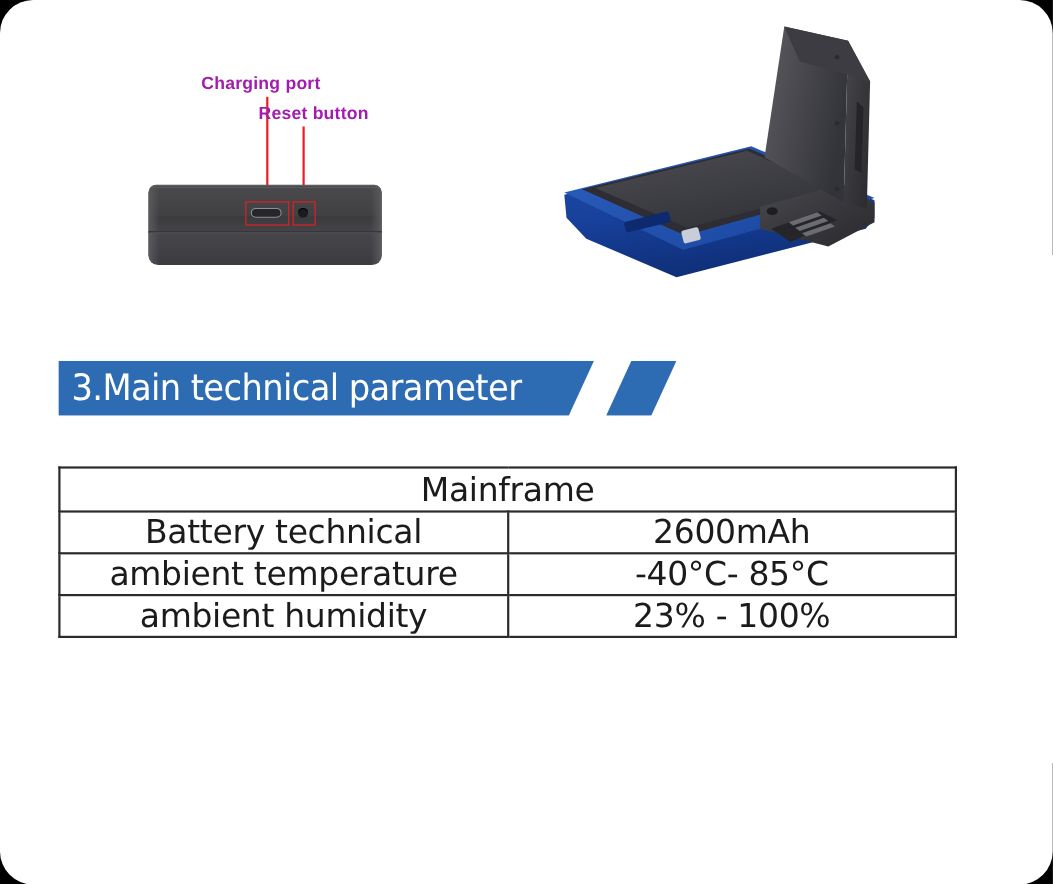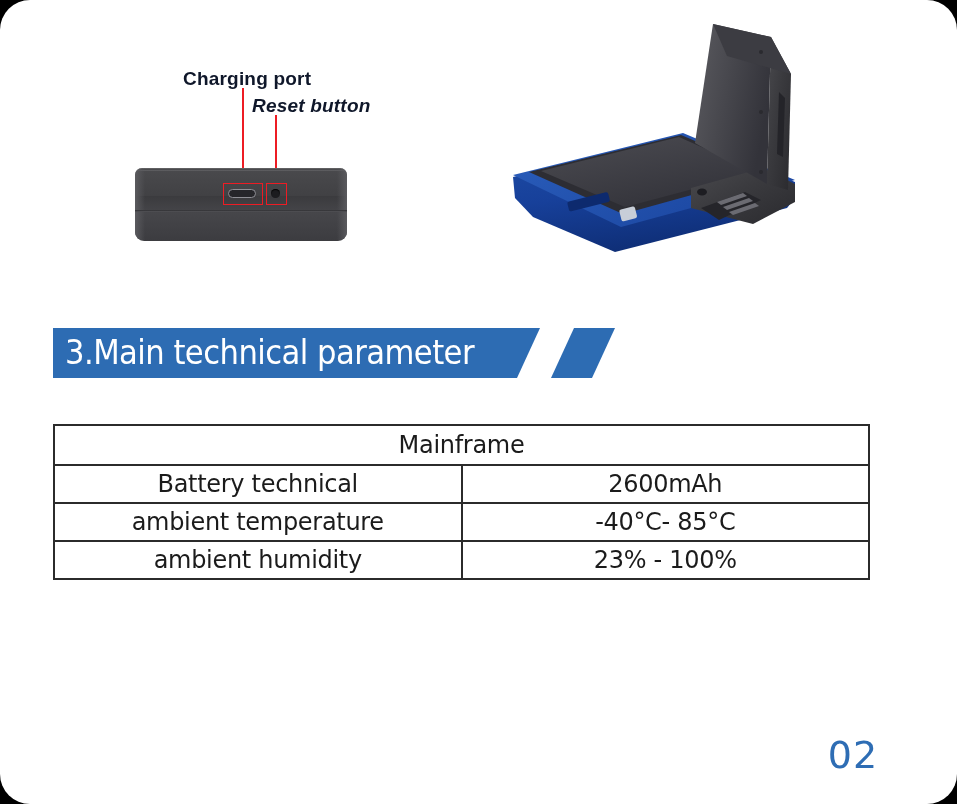--- a/index.html
+++ b/index.html
@@ -34,28 +34,28 @@
 
   
   .fig-front {
     position: absolute;
     left: 120px; top: 55px;
     width: 250px; height: 200px;
   }
 
   .callout-label {
     position: absolute;
-    color: #0f172a;
-    font-size: 19px;
+    color: #a21caf;
+    font-size: 16px;
     font-weight: bold;
     white-space: nowrap;
     letter-spacing: 0.2px;
   }
   .lbl-charging { left: 63px; top: 13px; }
-  .lbl-reset    { left: 132px; top: 40px; font-style: italic; }
+  .lbl-reset    { left: 115px; top: 40px; }
 
   .callout-line {
     position: absolute;
     width: 2px;
     background: #ed1c24;
   }
   .line-charging { left: 122px; top: 33px; height: 92px; }
   .line-reset    { left: 155px; top: 60px; height: 65px; }
 
   
@@ -167,21 +167,21 @@
     left: 53px; top: 424px;
     width: 817px;
     border-collapse: collapse;
     table-layout: fixed;
   }
   .spec-table td {
     border: 2px solid #2b2b2b;
     height: 36px;
     text-align: center;
     vertical-align: middle;
-    font-size: 24px;
+    font-size: 30px;
     font-family: "DejaVu Sans", sans-serif;
     color: #1b1b1b;
     font-weight: 400;
     letter-spacing: -0.3px;
     padding: 0 4px;
   }
   .spec-table td.cap {
     height: 38px;
   }
   .col-left  { width: 412px; }
@@ -305,15 +305,14 @@
         <td>ambient temperature</td>
         <td>-40°C- 85°C</td>
       </tr>
       <tr>
         <td>ambient humidity</td>
         <td>23% - 100%</td>
       </tr>
     </tbody>
   </table>
 
-  <div class="page-num">02</div>
 
 </div>
 
 </body></html>

